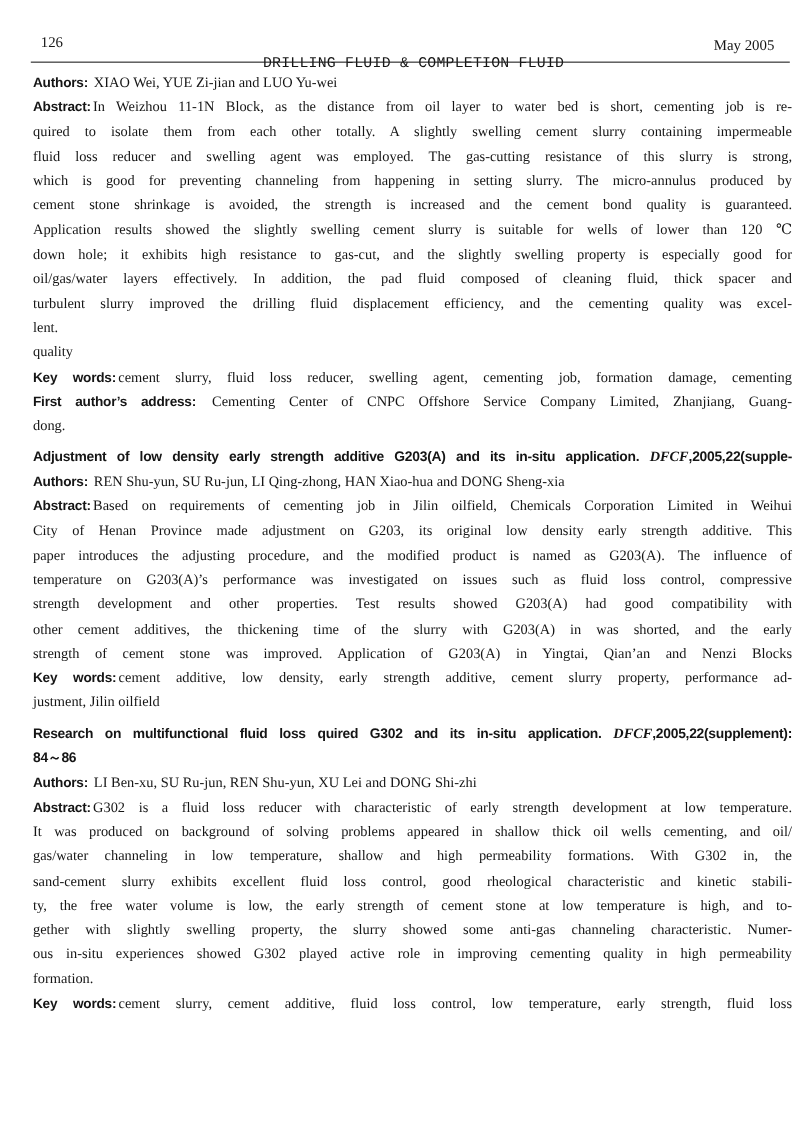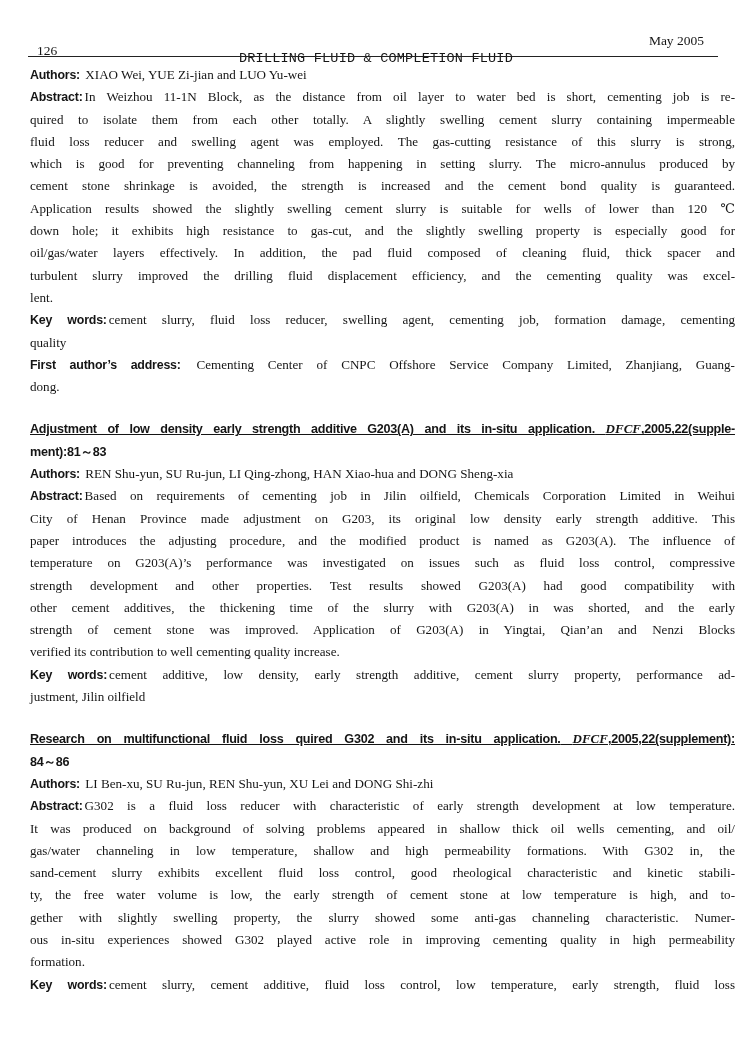--- a/index.html
+++ b/index.html
@@ -1,26 +1,26 @@
 <!DOCTYPE html>
 <html><head>
   <meta charset="utf-8">
   <style>
     html, body { margin:0; padding:0; background:#ffffff; }
     body { width:738px; height:1041px; position:relative; overflow:hidden; color:#151515;
            font-family:"Liberation Serif","DejaVu Serif",serif; }
     .header { position:absolute; left:34px; right:30px; top:31px; height:24px; font-size:13.5px; }
-    .header .pg { position:absolute; left:3px; top:12px; }
+    .header .pg { position:absolute; left:3px; top:0; }
     .header .jt { position:absolute; left:0; right:0; top:20px; text-align:center; letter-spacing:0.2px; padding-left:10px;font-family:Liberation Mono, monospace; }
     .header .dt { position:absolute; right:4px; top:2px;font-family:Liberation Serif, serif; }
     .rule { position:absolute; left:28px; right:20px; top:56px; height:0; border-top:1.6px solid #222; }
-    .content { position:absolute; left:30px; right:3px; top:64px; font-size:13.1px; }
+    .content { position:absolute; left:30px; right:18px; top:64px; font-size:13.1px; }
     .ln { height:22.3px; line-height:22.3px; white-space:nowrap; text-align:justify; text-align-last:justify; overflow:visible; }
     .ln.last { text-align-last:left; }
-    .ln.gap { margin-top:20px;text-decoration:underline; }
+    .ln.gap { margin-top:6px; }
     .b { font-weight:bold; font-family:"Liberation Sans","DejaVu Sans",sans-serif; font-size:12.4px; letter-spacing:-0.2px; }
     .title { font-weight:bold; font-family:"Liberation Sans","DejaVu Sans",sans-serif; font-size:12.6px; letter-spacing:-0.25px; }
     .it { font-style:italic; font-family:"Liberation Serif",serif; font-weight:bold; font-size:13px; }
     .sep { margin-right:2px; }
   </style>
 </head>
 <body>
 
 <div class="header">
   <span class="pg">126</span>
@@ -39,41 +39,39 @@
     <div class="ln"><span class="b">Abstract</span><span class="b sep">:</span><span>In Weizhou 11-1N Block, as the distance from oil layer to water bed is short, cementing job is re-</span></div>
     <div class="ln">quired to isolate them from each other totally.  A slightly swelling cement slurry containing impermeable</div>
     <div class="ln">fluid loss reducer and swelling agent was employed.  The gas-cutting resistance of this slurry is strong,</div>
     <div class="ln">which is good for preventing channeling from happening in setting slurry.  The micro-annulus produced by</div>
     <div class="ln">cement stone shrinkage is avoided, the strength is increased and the cement bond quality is guaranteed.</div>
     <div class="ln">Application results showed the slightly swelling cement slurry is suitable for wells of lower than 120 ℃</div>
     <div class="ln">down hole; it exhibits high resistance to gas-cut, and the slightly swelling property is especially good for</div>
     <div class="ln">oil/gas/water layers effectively.  In addition, the pad fluid composed of cleaning fluid, thick spacer and</div>
     <div class="ln">turbulent slurry improved the drilling fluid displacement efficiency, and the cementing quality was excel-</div>
     <div class="ln last">lent.</div>
+    <div class="ln last">quality</div>
     <div class="ln"><span class="b">Key words</span><span class="b sep">:</span><span>cement slurry, fluid loss reducer, swelling agent, cementing job, formation damage, cementing</span></div>
-    <div class="ln last">quality</div>
     <div class="ln"><span class="b">First author’s address</span><span class="b sep">:</span> <span>Cementing Center of CNPC Offshore Service Company Limited, Zhanjiang, Guang-</span></div>
     <div class="ln last">dong.</div>
   </section>
 
   <section>
     <div class="ln gap"><span class="title">Adjustment of low density early strength additive G203(A) and its in-situ application.</span> <span class="it">DFCF</span><span class="title">,2005,22(supple-</span></div>
-    <div class="ln last"><span class="title">ment):81～83</span></div>
     <div class="ln last">
       <span class="b">Authors</span><span class="b sep">:</span>
       <span>REN Shu-yun, SU Ru-jun, LI Qing-zhong, HAN Xiao-hua and DONG Sheng-xia</span>
     </div>
     <div class="ln"><span class="b">Abstract</span><span class="b sep">:</span><span>Based on requirements of cementing job in Jilin oilfield, Chemicals Corporation Limited in Weihui</span></div>
     <div class="ln">City of Henan Province made adjustment on G203, its original low density early strength additive.  This</div>
     <div class="ln">paper introduces the adjusting procedure, and the modified product is named as G203(A).  The influence of</div>
     <div class="ln">temperature on G203(A)’s performance was investigated on issues such as fluid loss control, compressive</div>
     <div class="ln">strength development and other properties.  Test results showed G203(A) had good compatibility with</div>
     <div class="ln">other cement additives, the thickening time of the slurry with G203(A) in was shorted, and the early</div>
     <div class="ln">strength of cement stone was improved.  Application of G203(A) in Yingtai, Qian’an and Nenzi Blocks</div>
-    <div class="ln last">verified its contribution to well cementing quality increase.</div>
     <div class="ln"><span class="b">Key words</span><span class="b sep">:</span><span>cement additive, low density, early strength additive, cement slurry property, performance ad-</span></div>
     <div class="ln last">justment, Jilin oilfield</div>
   </section>
 
   <section>
     <div class="ln gap"><span class="title">Research on multifunctional fluid loss quired G302 and its in-situ application.</span> <span class="it">DFCF</span><span class="title">,2005,22(supplement):</span></div>
     <div class="ln last"><span class="title">84～86</span></div>
     <div class="ln last">
       <span class="b">Authors</span><span class="b sep">:</span>
       <span>LI Ben-xu, SU Ru-jun, REN Shu-yun, XU Lei and DONG Shi-zhi</span>

